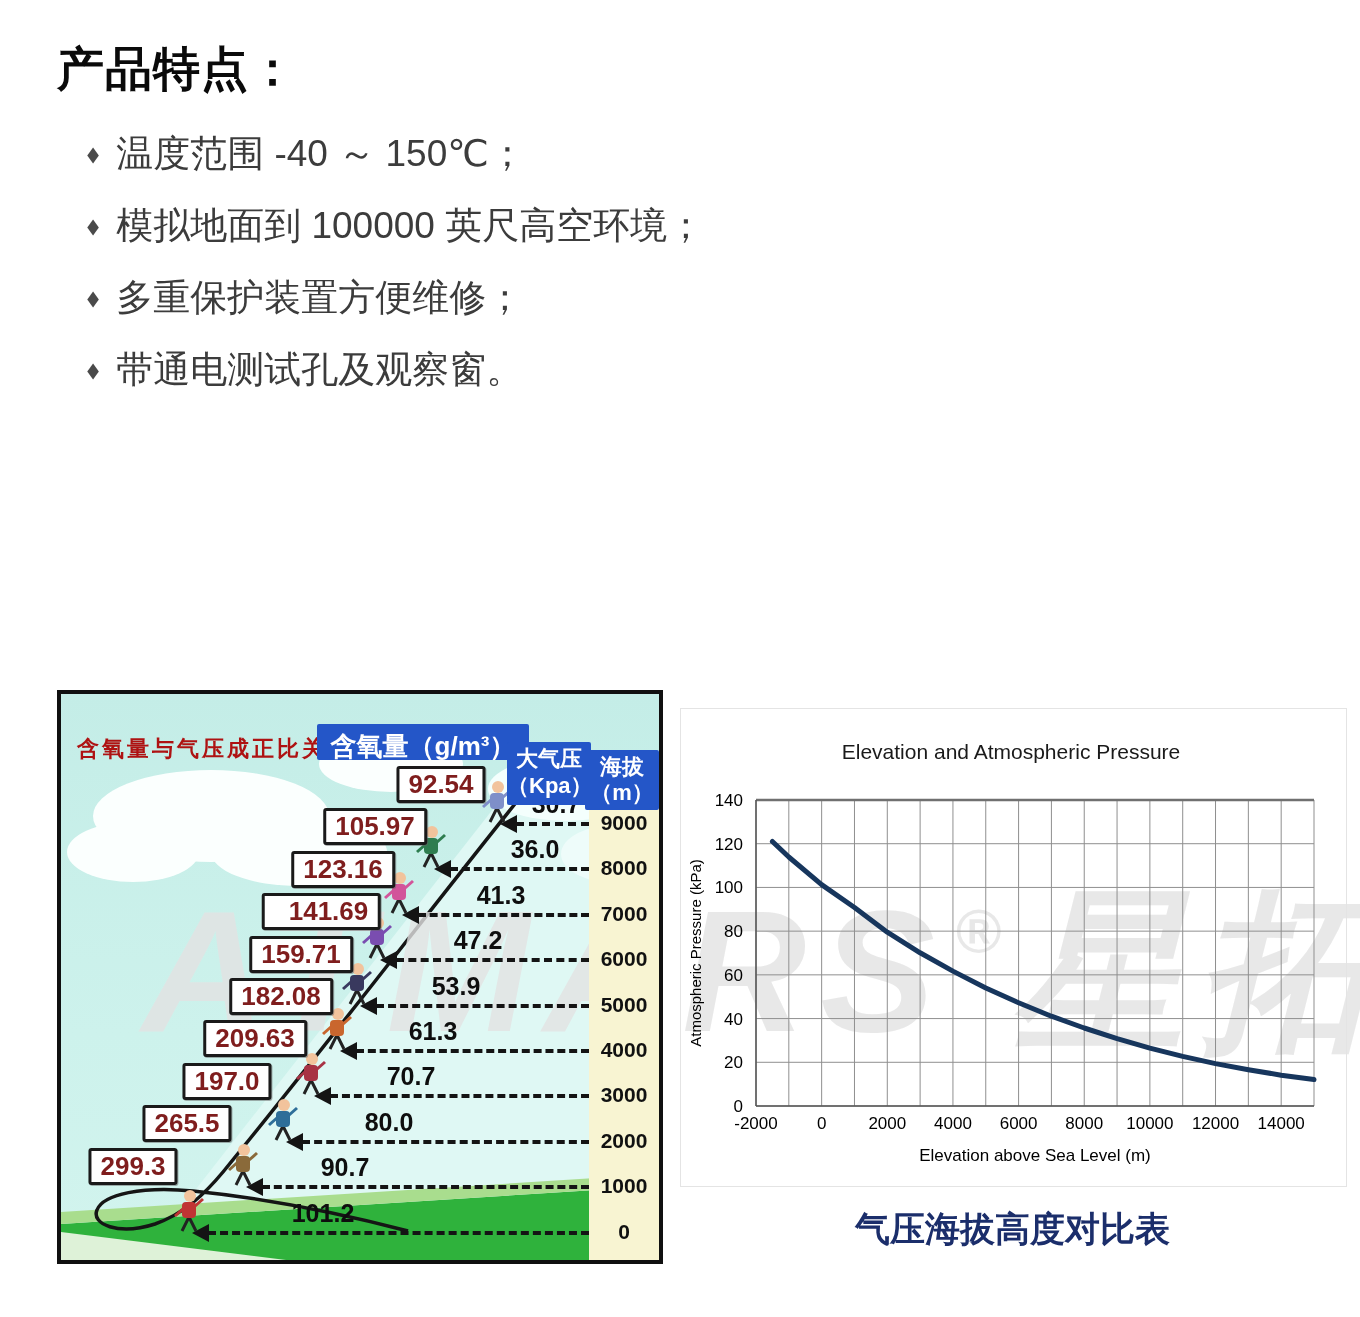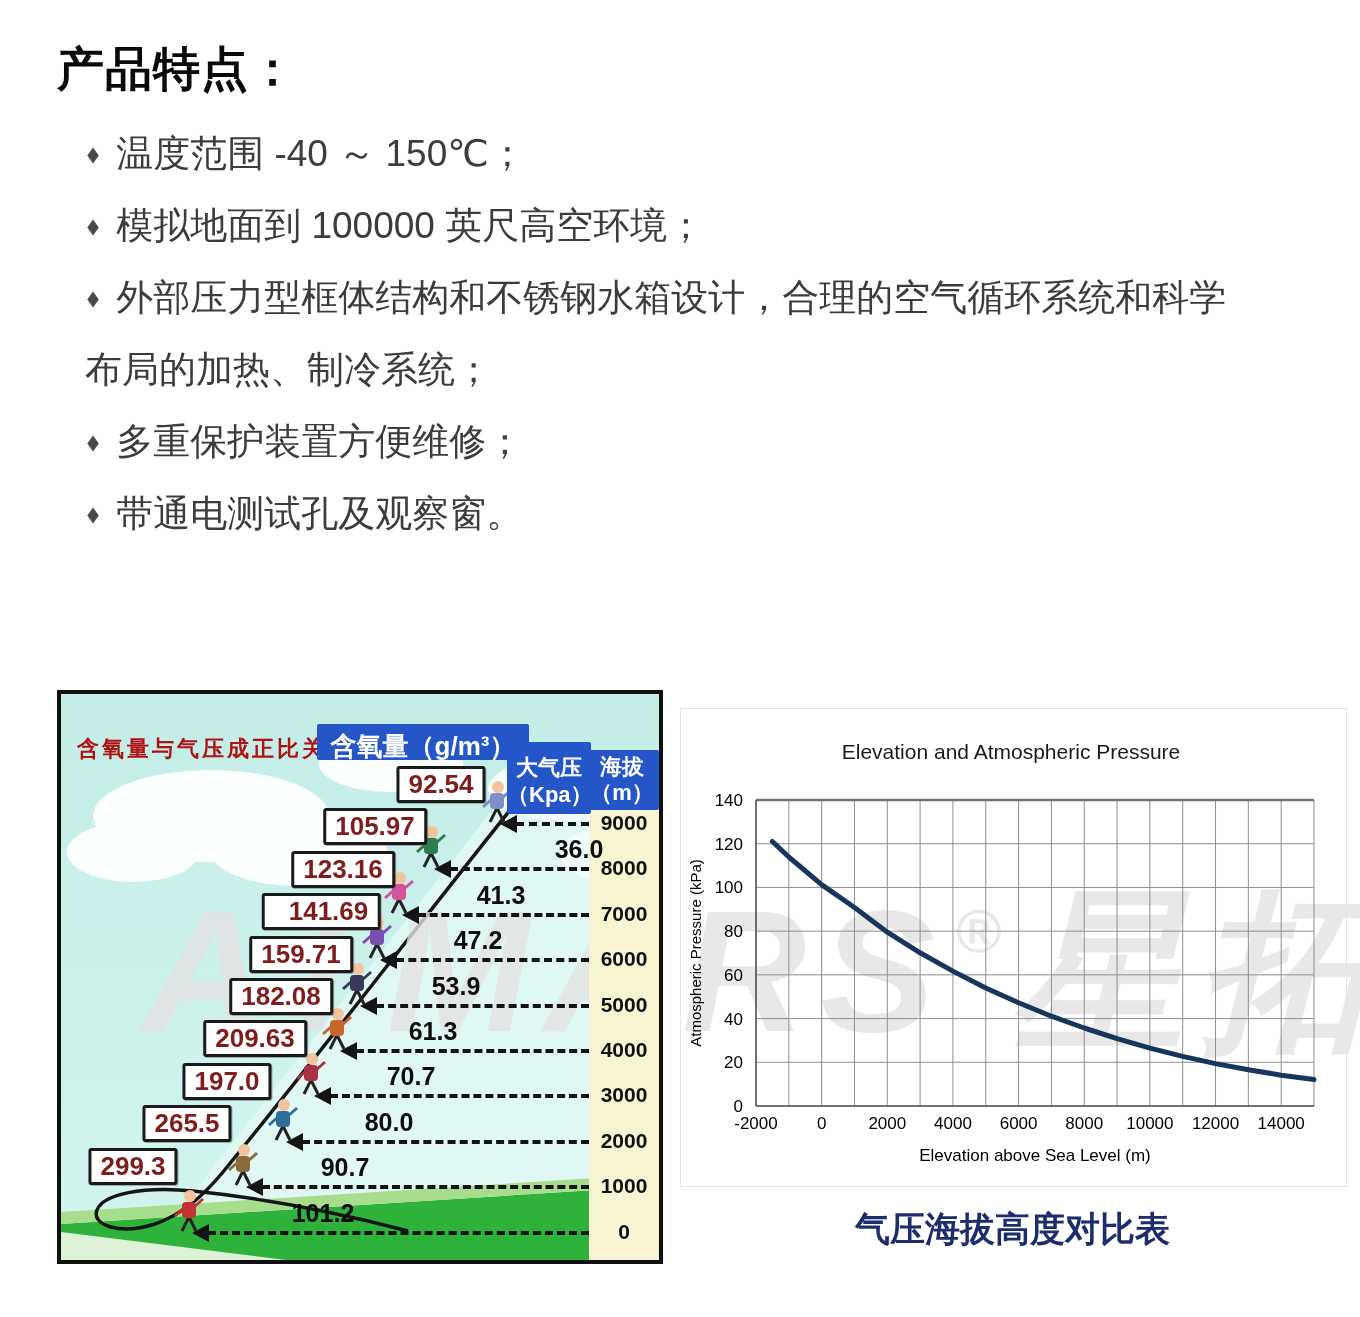--- a/index.html
+++ b/index.html
@@ -20,21 +20,21 @@
   
   .panel-left{position:absolute;left:57px;top:690px;width:598px;height:566px;
               border:4px solid #101010;background:linear-gradient(180deg,#c4ede7 0%,#cdf2ec 60%,#d2f4ee 100%);
               overflow:hidden;}
   #scene{position:absolute;left:0;top:0;z-index:1;}
   .rtitle{position:absolute;left:16px;top:40px;z-index:4;font-size:22px;font-weight:bold;
           color:#ae1212;letter-spacing:3px;}
   .hdr{position:absolute;background:#2456c8;color:#fff;font-weight:bold;text-align:center;
        z-index:5;border-radius:2px;}
   .oxyhdr{left:256px;top:30px;width:212px;height:36px;font-size:26px;line-height:44px;}
-  .prhdr{left:446px;top:48px;width:84px;height:60px;font-size:22px;line-height:27px;padding-top:12px;}
+  .prhdr{left:446px;top:48px;width:84px;height:60px;font-size:22px;line-height:27px;padding-top:3px;}
   .elhdr{left:524px;top:56px;width:74px;height:56px;font-size:22px;line-height:26px;padding-top:4px;}
   .cream{position:absolute;left:528px;top:108px;width:70px;height:458px;background:#f8f4d2;z-index:3;}
   #mountain-rows div{position:absolute;}
   .elev{left:528px;width:70px;text-align:center;font-weight:bold;font-size:21px;color:#111;z-index:4;}
   .press{transform:translateX(-50%);font-weight:bold;font-size:25px;color:#0e0e0e;z-index:4;}
   .oxy{transform:translateX(-50%);background:#fff;border:3px solid #1a1a1a;border-radius:3px;
        padding:0 9px;font-weight:bold;font-size:26px;color:#7f1d1d;z-index:5;white-space:nowrap;
        box-shadow:1px 1px 0 rgba(100,100,100,.5);}
   .shaft{border-top:4px dashed #141414;height:0;z-index:4;}
   .ahead{width:0;height:0;border-top:9px solid transparent;border-bottom:9px solid transparent;
@@ -51,21 +51,20 @@
 </head>
 <body>
 
 <div class="page">
 
   <h1 class="title">产品特点：</h1>
 
   <div id="features">
       <div class="feat"><span class="diamond">◆</span><span class="ftext">温度范围 -40 ～ 150℃；</span></div>
       <div class="feat"><span class="diamond">◆</span><span class="ftext">模拟地面到 100000 英尺高空环境；</span></div>
-      <div class="feat"><span class="diamond">◆</span><span class="ftext">外部压力型框体结构和不锈钢水箱设计，合理的空气循环系统和科学布局的加热、制冷系统；</span></div>
       <div class="feat"><span class="diamond">◆</span><span class="ftext">多重保护装置方便维修；</span></div>
       <div class="feat"><span class="diamond">◆</span><span class="ftext">带通电测试孔及观察窗。</span></div>
     </div>
 
   <div class="watermark"><span>ATMARS</span><span class="reg">®</span><span>星拓</span></div>
 
   <div class="panel-left">
     <svg id="scene" width="598" height="566" viewBox="0 0 598 566">
       <polygon points="100,540 478,56 598,132 598,540" fill="#dff8f4"></polygon>
       <ellipse cx="505" cy="95" rx="78" ry="32" fill="#f4fffd"></ellipse>
@@ -100,21 +99,21 @@
             <line x1="18" y1="28" x2="11" y2="42" stroke="#222" stroke-width="3"></line>
             <line x1="18" y1="28" x2="25" y2="42" stroke="#222" stroke-width="3"></line>
             <line x1="13" y1="19" x2="4" y2="27" stroke="#7e8fc9" stroke-width="3"></line>
             <line x1="23" y1="18" x2="32" y2="10" stroke="#7e8fc9" stroke-width="3"></line>
             <rect x="11" y="13" width="14" height="16" rx="4" fill="#7e8fc9"></rect>
             <circle cx="19" cy="7" r="6" fill="#f2c39c"></circle>
           </svg></div>
         <div class="elev" style="top: 162.4px;">8000</div>
         <div class="shaft" style="left: 389px; top: 173.4px; width: 139px;"></div>
         <div class="ahead" style="left: 373px; top: 166.4px;"></div>
-        <div class="press" style="left: 474px; top: 141.4px; margin-left: 44px;">36.0</div>
+        <div class="press" style="left: 474px; top: 141.4px;">36.0</div>
         <div class="oxy" style="left: 314px; top: 114.4px;">105.97</div>
         <div class="climber" style="left: 352px; top: 131.4px;"><svg width="36" height="44" viewBox="0 0 36 44">
             <line x1="18" y1="28" x2="11" y2="42" stroke="#222" stroke-width="3"></line>
             <line x1="18" y1="28" x2="25" y2="42" stroke="#222" stroke-width="3"></line>
             <line x1="13" y1="19" x2="4" y2="27" stroke="#2e7d4f" stroke-width="3"></line>
             <line x1="23" y1="18" x2="32" y2="10" stroke="#2e7d4f" stroke-width="3"></line>
             <rect x="11" y="13" width="14" height="16" rx="4" fill="#2e7d4f"></rect>
             <circle cx="19" cy="7" r="6" fill="#f2c39c"></circle>
           </svg></div>
         <div class="elev" style="top: 207.8px;">7000</div>

